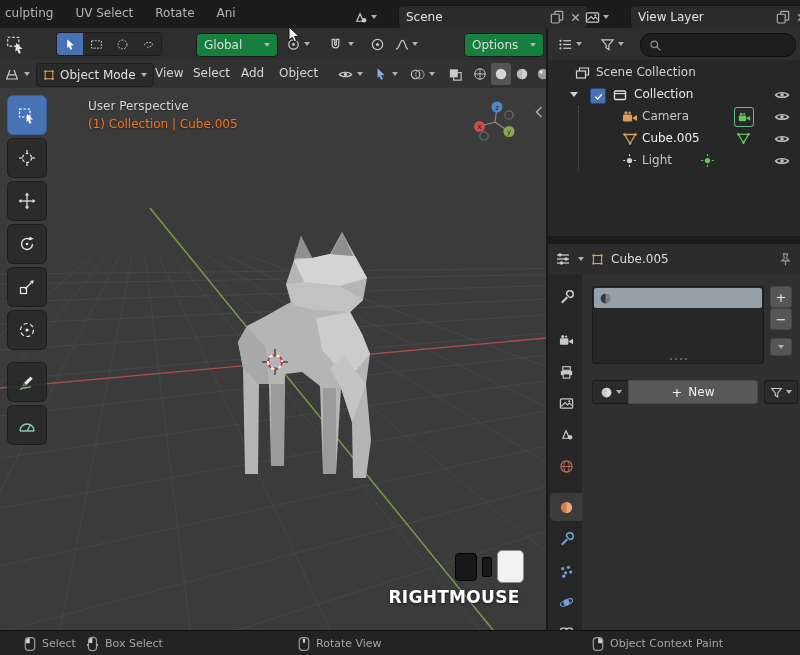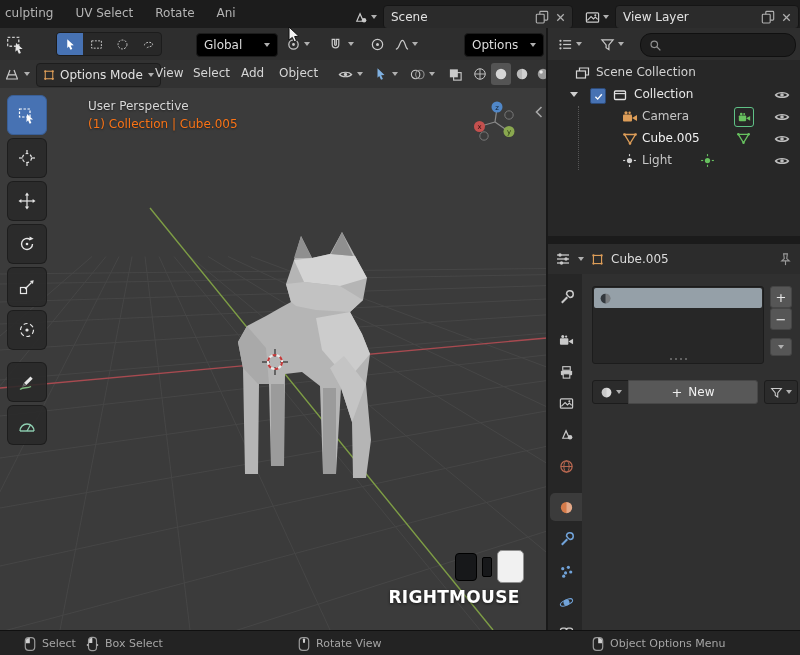--- a/index.html
+++ b/index.html
@@ -3,30 +3,30 @@
 <meta charset="utf-8">
 <style>
   html,body{margin:0;padding:0;background:#111}
   .app{position:relative;width:800px;height:655px;background:#2e2e2e;font-family:"DejaVu Sans",sans-serif;font-size:12px;color:#c8c8c8;overflow:hidden;user-select:none}
   svg{display:block}
   .chev{width:0;height:0;border-left:3.5px solid transparent;border-right:3.5px solid transparent;border-top:4.5px solid #b0b0b0;display:inline-block}
   
   .topbar{position:absolute;left:0;top:0;right:0;height:28px;background:#1c1c1c;border-bottom:1px solid #0e0e0e}
   .tabs{position:absolute;left:0;top:0;height:42px;width:348px;display:flex;overflow:hidden}
   .tab{padding:0 11px;line-height:27px;color:#b4b4b4;white-space:nowrap}
-  .tb-widget{position:absolute;top:3px;height:28px;display:flex;align-items:center;gap:3px}
+  .tb-widget{position:absolute;top:3px;height:28px;display:flex;align-items:center;gap:18px}
   .ibtn{display:flex;align-items:center;gap:3px;padding:0 3px;height:22px;border-radius:3px}
   .tb-field{display:flex;align-items:center;height:22px;background:#2b2b2b;border:1px solid #151515;border-radius:4px;padding:0 5px;gap:5px}
   .tb-field .name{color:#e2e2e2;flex:1;padding:0 2px;white-space:nowrap;overflow:hidden}
   
   .row2{position:absolute;top:28px;left:0;right:0;height:32px;background:#2e2e2e;border-bottom:1px solid #242424}
   .seg{position:absolute;top:4px;display:flex;background:#282828;border:1px solid #1c1c1c;border-radius:4px;overflow:hidden}
   .seg .cell{width:26px;height:22px;display:flex;align-items:center;justify-content:center}
   .seg .cell.active{background:#4772b3}
-  .dd{position:absolute;top:5px;height:22px;background:#000000;border:1px solid #1c1c1c;border-radius:4px;display:flex;align-items:center;padding:0 7px;gap:5px;color:#dcdcdc}
+  .dd{position:absolute;top:5px;height:22px;background:#15803d;border:1px solid #1c1c1c;border-radius:4px;display:flex;align-items:center;padding:0 7px;gap:5px;color:#dcdcdc}
   .icobtn{position:absolute;top:5px;height:22px;display:flex;align-items:center;gap:3px;padding:0 2px}
   .search{position:absolute;top:5px;height:22px;background:#1e1e1e;border:1px solid #101010;border-radius:11px;display:flex;align-items:center;padding:0 8px;gap:6px}
   .search input{background:transparent;border:none;outline:none;color:#ddd;width:110px;font:11px "DejaVu Sans",sans-serif}
   .col-divider{position:absolute;left:546px;top:28px;width:2px;height:602px;background:#191919;z-index:5}
   
   .vp-header{position:absolute;top:60px;left:0;width:547px;height:28px;background:#323232;border-bottom:1px solid #262626;overflow:hidden}
   .vph-abs{position:absolute;top:3px;height:22px;display:flex;align-items:center;gap:4px}
   .menu{position:absolute;top:0;line-height:27px;color:#d6d6d6;padding:0 7px}
   .mode-dd{position:absolute;left:36px;top:3px;height:22px;background:#2a2a2a;border:1px solid #1d1d1d;border-radius:4px;display:flex;align-items:center;gap:5px;padding:0 6px;color:#e0e0e0}
   .shade-btn{width:20px;height:22px;display:flex;align-items:center;justify-content:center;border-radius:3px}
@@ -342,21 +342,21 @@
       <span class="chev"></span>
     </div>
     <div class="mode-dd">
       <svg width="12" height="12" viewBox="0 0 16 16">
           <rect x="3" y="3" width="10" height="10" fill="none" stroke="#dd9d58" stroke-width="1.4"></rect>
           <circle cx="3" cy="3" r="1.5" fill="#dd9d58"></circle>
           <circle cx="13" cy="3" r="1.5" fill="#dd9d58"></circle>
           <circle cx="3" cy="13" r="1.5" fill="#dd9d58"></circle>
           <circle cx="13" cy="13" r="1.5" fill="#dd9d58"></circle>
         </svg>
-      <span>Options Mode</span>
+      <span>Object Mode</span>
       <span class="chev"></span>
     </div>
     <div class="menu" style="left:148px">View</div>
     <div class="menu" style="left:186px">Select</div>
     <div class="menu" style="left:234px">Add</div>
     <div class="menu" style="left:272px">Object</div>
     <div class="vph-abs" style="left:338px">
       <svg width="15" height="15" color="#c9c9c9">
           <use href="#i-eye"></use>
         </svg>
@@ -778,21 +778,21 @@
     <div class="sb-item" style="left:298px">
       <svg width="12" height="16">
           <use href="#i-mouse-m"></use>
         </svg>
       <span>Rotate View</span>
     </div>
     <div class="sb-item" style="left:592px">
       <svg width="12" height="16">
           <use href="#i-mouse-r"></use>
         </svg>
-      <span>Object Options Menu</span>
+      <span>Object Context Paint</span>
     </div>
   </div>
 
   <svg class="cursor-overlay" width="16" height="18" viewBox="0 0 16 18">
     <path d="M2 1 L2 14 L5.3 11.4 L7.2 15.8 L9.5 14.8 L7.6 10.6 L11.8 10.2 Z" fill="#f2f2f2" stroke="#111" stroke-width="1"></path>
   </svg>
 
 </div>
 
 </body></html>

